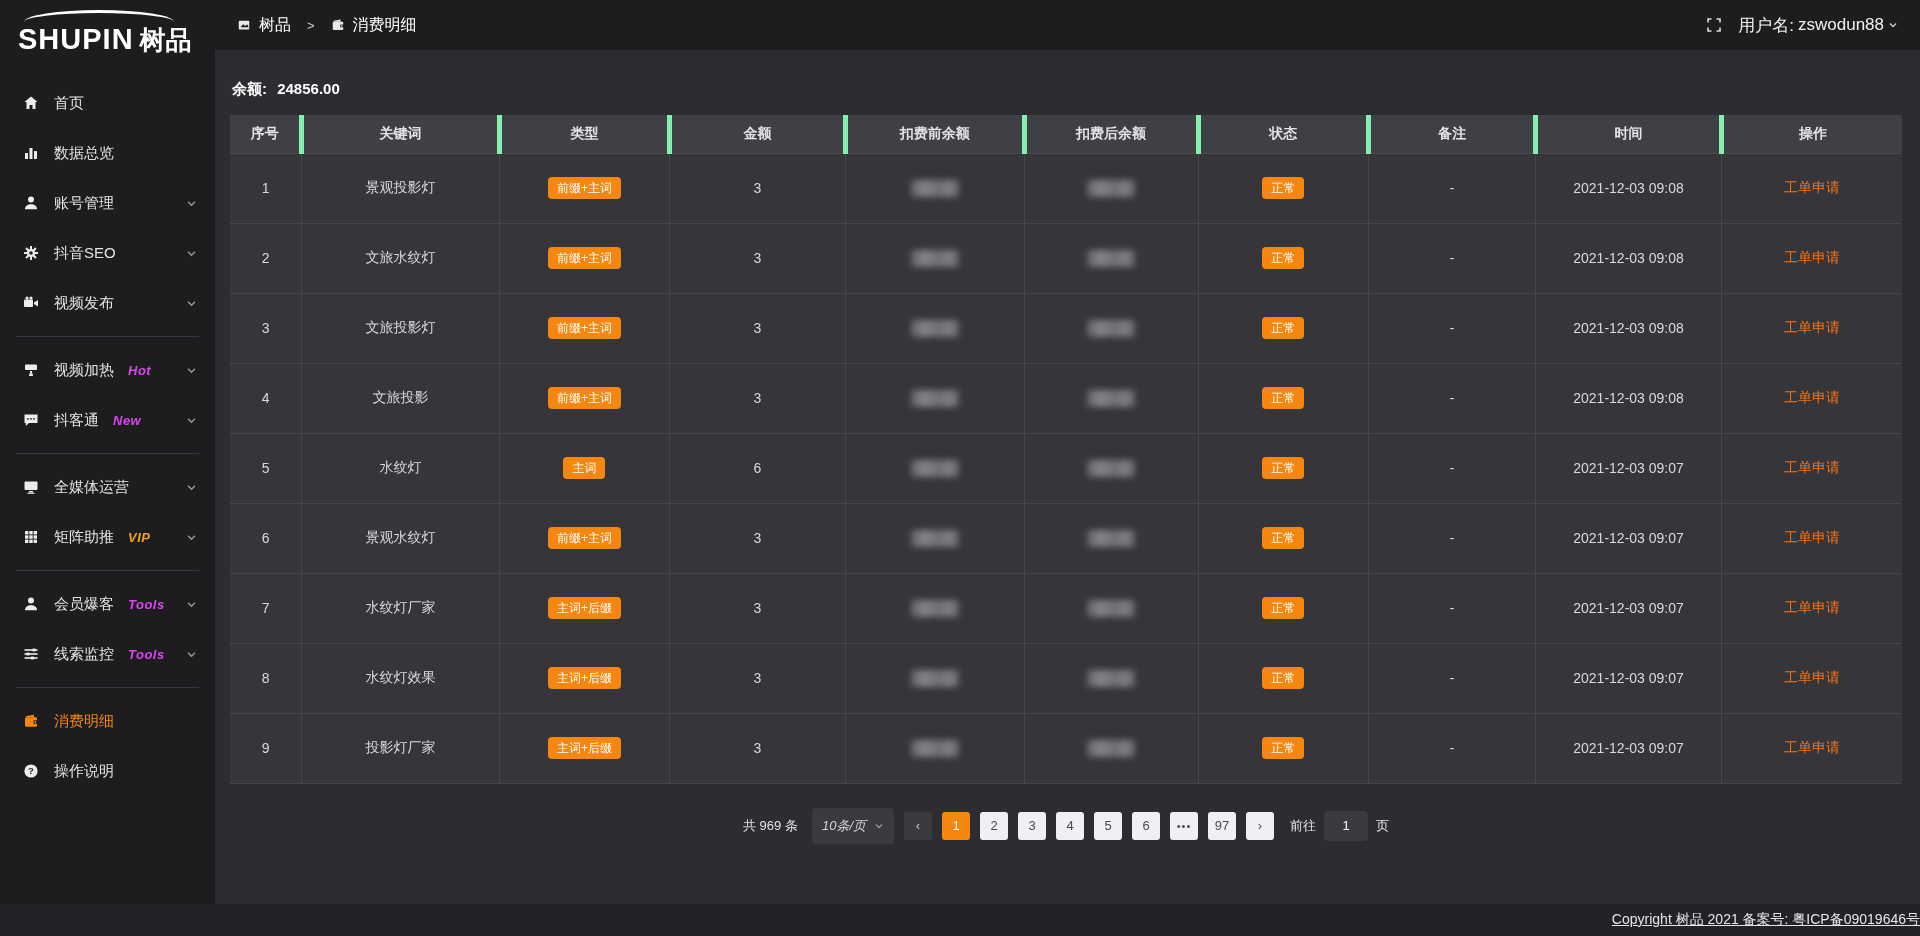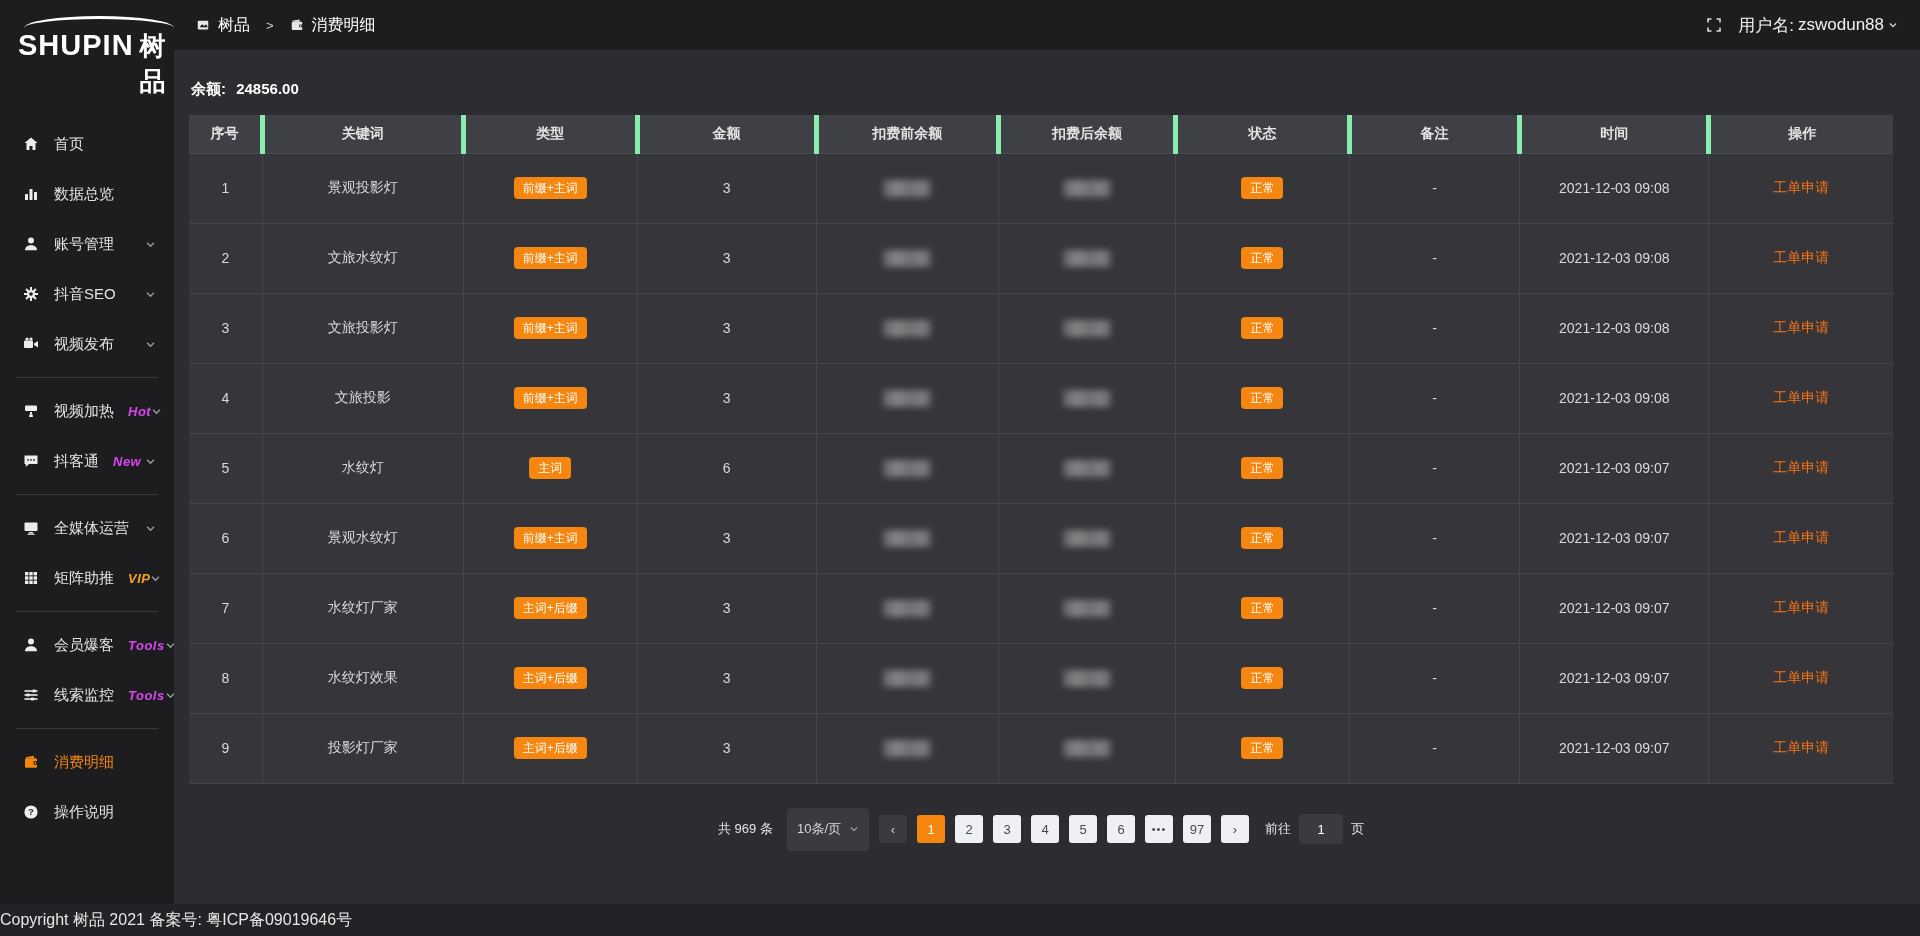--- a/index.html
+++ b/index.html
@@ -4,21 +4,21 @@
 <style>
   * { margin:0; padding:0; box-sizing:border-box; }
   html,body { width:1920px; height:936px; overflow:hidden; }
   body {
     font-family:"Liberation Sans","DejaVu Sans",sans-serif;
     background:#2d2d31; color:#e8e8e8; display:flex; flex-direction:column;
   }
   .app { flex:1; display:flex; min-height:0; }
 
   
-  .sidebar { width:174px; background:#1d1d20; flex-shrink:0; padding-top:6px; }
+  .sidebar { width:215px; background:#1d1d20; flex-shrink:0; }
   .logo { padding:10px 18px 6px 18px; color:#fff; }
   .logo-arc { width:150px; height:12px; border-top:3px solid #fff; border-radius:50% 50% 0 0 / 100% 100% 0 0; margin:0 0 1px 6px; }
   .logo-line { display:flex; align-items:baseline; gap:6px; }
   .logo-en { font-size:29px; font-weight:800; letter-spacing:1px; }
   .logo-cn { font-size:26px; font-weight:800; }
   .menu { padding-top:14px; }
   .menu-item { display:flex; align-items:center; height:50px; padding:0 18px 0 22px; cursor:pointer; color:#e3e3e3; font-size:15px; }
   .menu-item .mi { width:18px; height:18px; margin-right:14px; display:inline-flex; align-items:center; justify-content:center; color:#ededed; flex-shrink:0; }
   .menu-item .mi svg { width:16px; height:16px; }
   .menu-item.active { color:#f5860f; }
@@ -36,54 +36,54 @@
   .topbar { height:50px; background:#1d1d20; display:flex; align-items:center; padding:0 22px; flex-shrink:0; }
   .crumb { display:flex; align-items:center; gap:8px; font-size:16px; color:#fff; cursor:pointer; }
   .crumb .ci { display:inline-flex; color:#e8e8e8; } .crumb .ci svg { width:14px; height:14px; }
   .crumb-sep { color:#cfcfcf; font-size:13px; margin:0 8px; }
   .topbar-right { margin-left:auto; display:flex; align-items:center; gap:16px; }
   .fs-btn { display:inline-flex; color:#dcdcdc; cursor:pointer; } .fs-btn svg { width:16px; height:16px; }
   .user-chip { font-size:17px; color:#f0f0f0; display:flex; align-items:center; gap:4px; cursor:pointer; }
   .user-chip .uc { display:inline-flex; color:#cfcfcf; } .user-chip .uc svg { width:10px; height:10px; }
 
   
-  .content { flex:1; padding:26px 27px 0 15px; background:#2d2d31; min-height:0; }
+  .content { flex:1; padding:26px 18px 0 15px; background:#2d2d31; min-height:0; }
   .balance { font-size:15px; font-weight:bold; color:#fff; margin:4px 0 16px 2px; }
   .balance b { margin-left:6px; }
 
   table.data { width:100%; border-collapse:collapse; background:#35353a; table-layout:fixed; }
   table.data th { background:#3e4046; height:38px; font-size:14px; font-weight:bold; color:#e3e3e3;
                   border-right:5px solid #86efac; border-bottom:1px solid #4a4a4f; text-align:center; }
   table.data td { height:70px; text-align:center; font-size:14px; color:#dadada;
                   border-right:1px solid #46464a; border-bottom:1px solid #46464a; }
   table.data th:last-child, table.data td:last-child { border-right:none; }
   .type-badge, .status-badge { display:inline-block; background:#f5860f; color:#fff; font-size:12px;
                   padding:5px 9px; border-radius:4px; line-height:1; }
   .blur-blob { width:48px; height:17px; margin:0 auto; border-radius:2px; opacity:.8;
                background:linear-gradient(90deg,#6f6f72 0%,#9a9a9c 30%,#7e7e81 55%,#929294 80%,#6f6f72 100%);
                filter:blur(3px); }
   .action-link { color:#f97316; cursor:pointer; text-decoration:none; }
 
   
   .pager { display:flex; align-items:center; justify-content:center; gap:10px; margin-top:24px; font-size:13px; color:#e4e4e4; }
   .pager-total { margin-right:4px; font-size:13px; }
-  .size-select { background:#3a3a3f; border-radius:4px; height:43px; padding:0 10px; display:flex; align-items:center; gap:8px; color:#d6d6d6; cursor:pointer; }
+  .size-select { background:#3a3a3f; border-radius:4px; height:36px; padding:0 10px; display:flex; align-items:center; gap:8px; color:#d6d6d6; cursor:pointer;font-style:italic; }
   .size-select .sc { display:inline-flex; color:#9a9a9a; } .size-select .sc svg { width:10px; height:10px; }
   .page-btn { min-width:28px; height:28px; border-radius:3px; background:#eef0f3; color:#4a4a4a;
               display:inline-flex; align-items:center; justify-content:center; font-size:13px; cursor:pointer; padding:0 4px; }
   .page-btn.active { background:#f5860f; color:#fff; }
   .page-btn.nav-dark { background:#3a3a3f; color:#cfcfcf; }
   .page-btn.dots { font-size:11px; letter-spacing:1px; }
   .goto { display:flex; align-items:center; gap:8px; margin-left:6px; }
   .goto-input { width:44px; height:30px; background:#3a3a3f; border:none; border-radius:4px; color:#fff;
                 text-align:center; font-size:13px; font-family:inherit; }
 
   
-  .footer { height:32px; background:#232327; display:flex; align-items:center; justify-content:flex-start;
-            font-size:16px; color:#e6e6e6; flex-shrink:0; }
+  .footer { height:32px; background:#232327; display:flex; align-items:center; justify-content:flex-end;
+            font-size:14px; color:#e6e6e6; flex-shrink:0;text-decoration:underline; }
 </style>
 </head>
 <body>
 
 <div class="app">
 
   <aside class="sidebar">
     <div class="logo">
       <div class="logo-arc"></div>
       <div class="logo-line">

